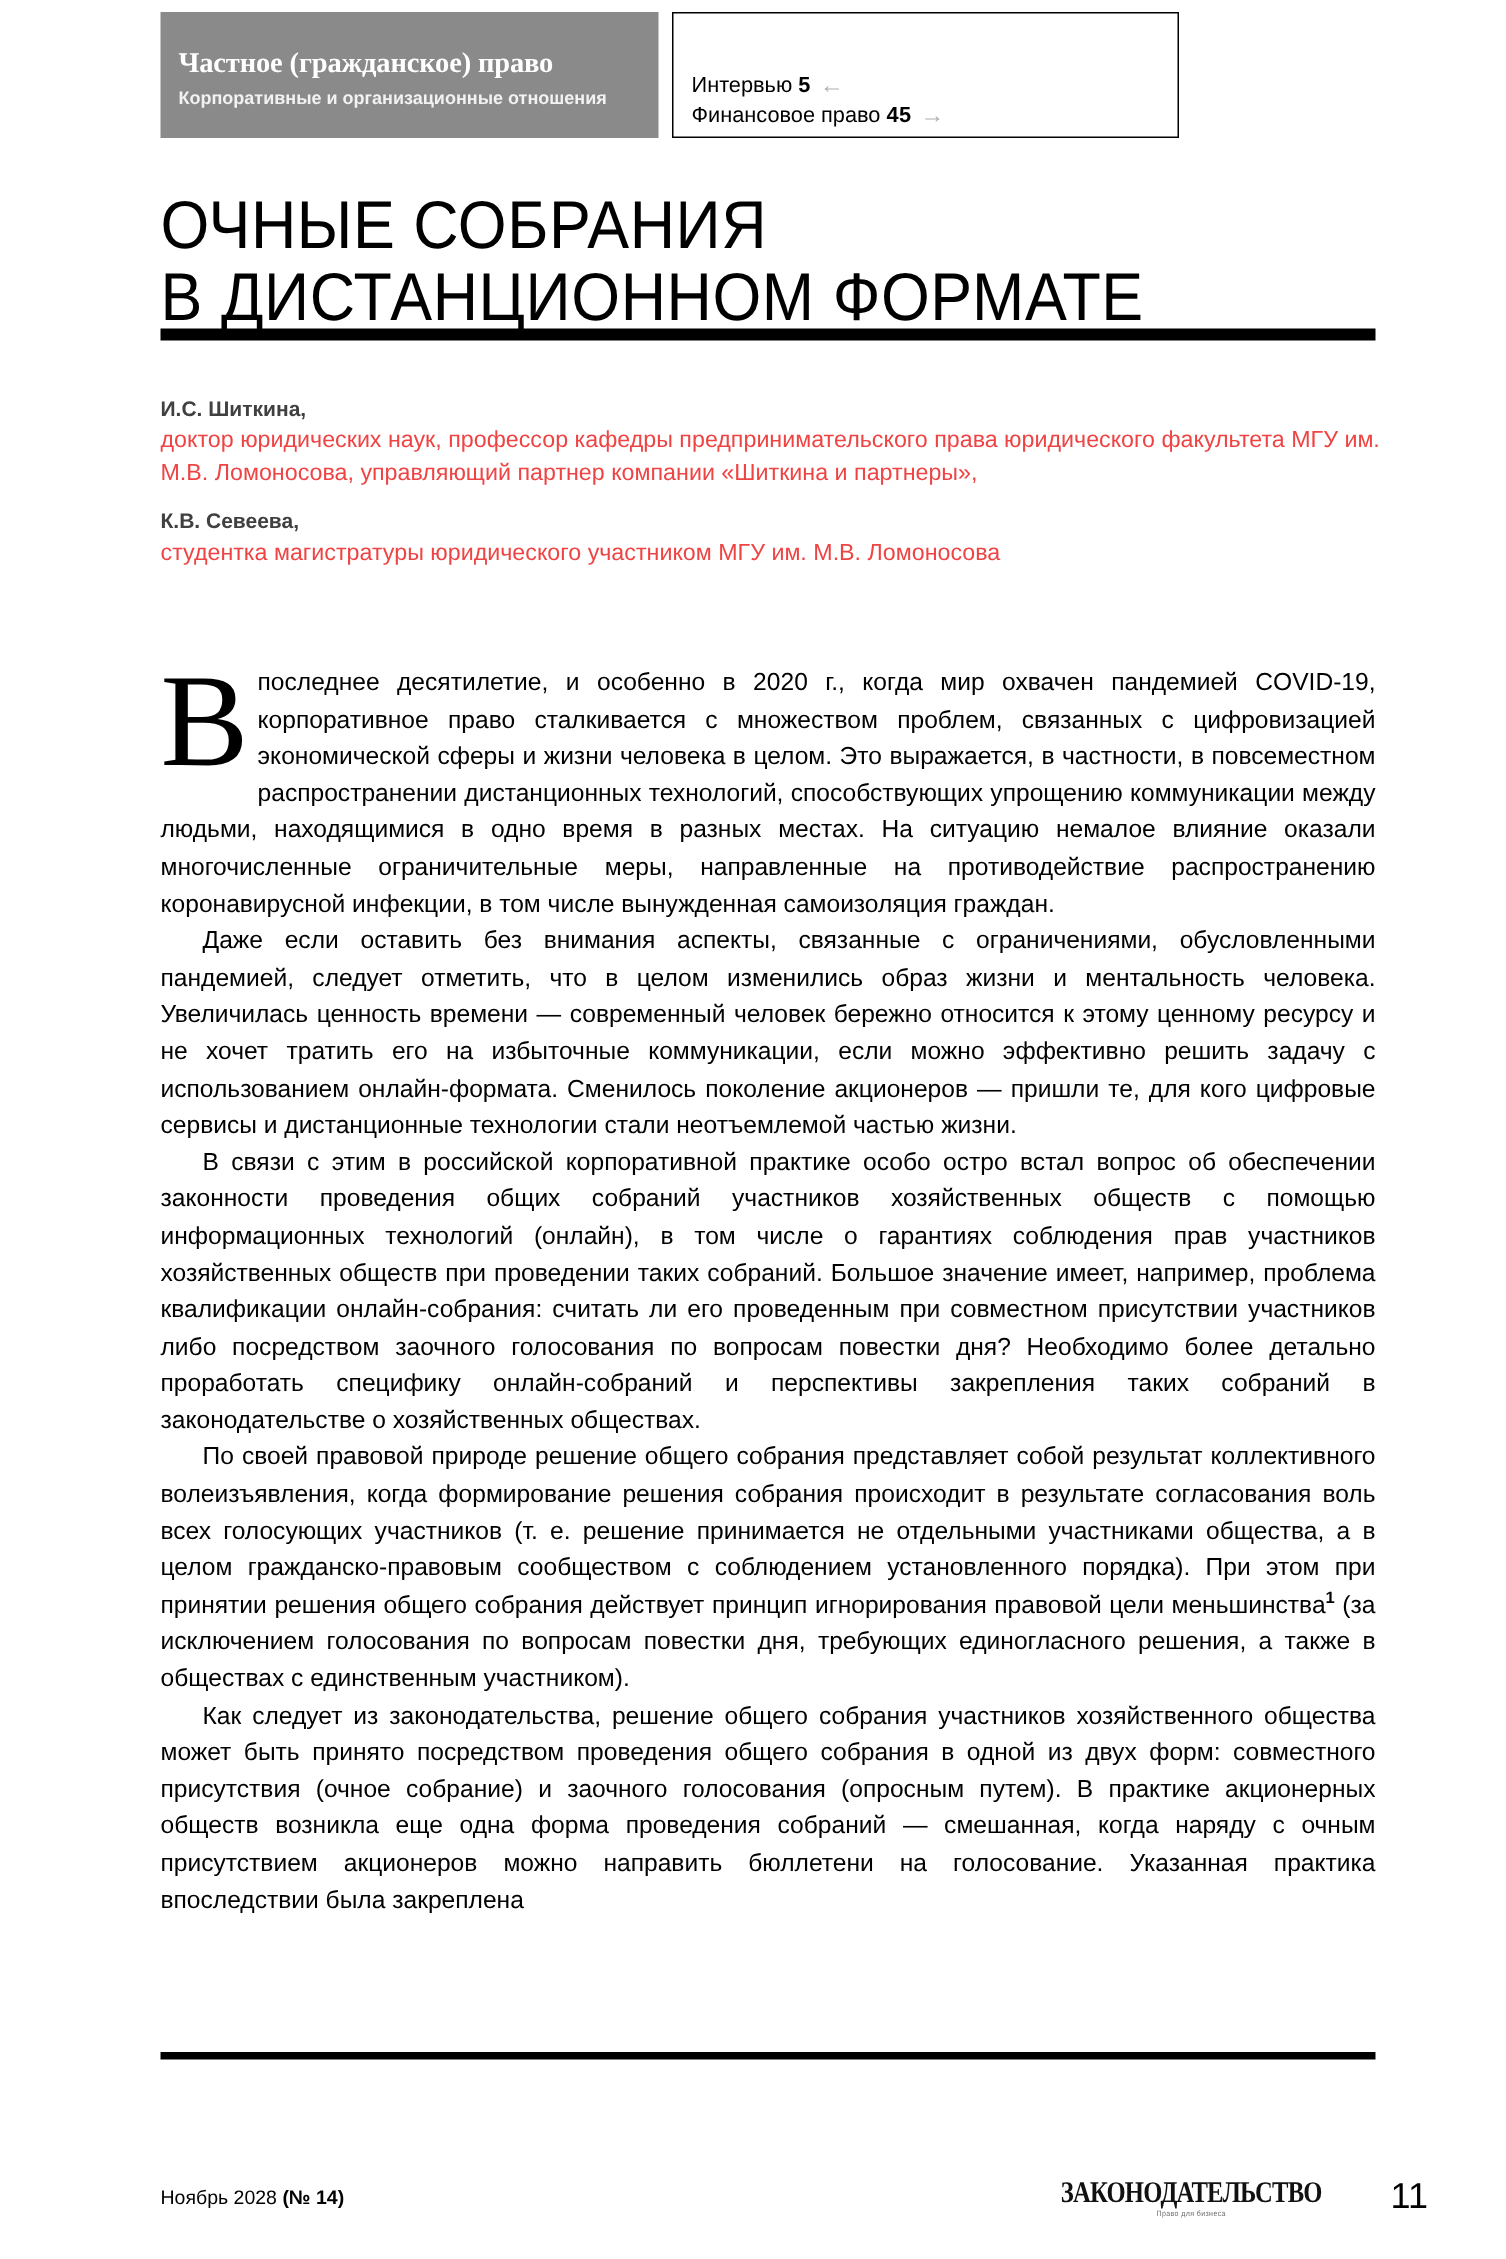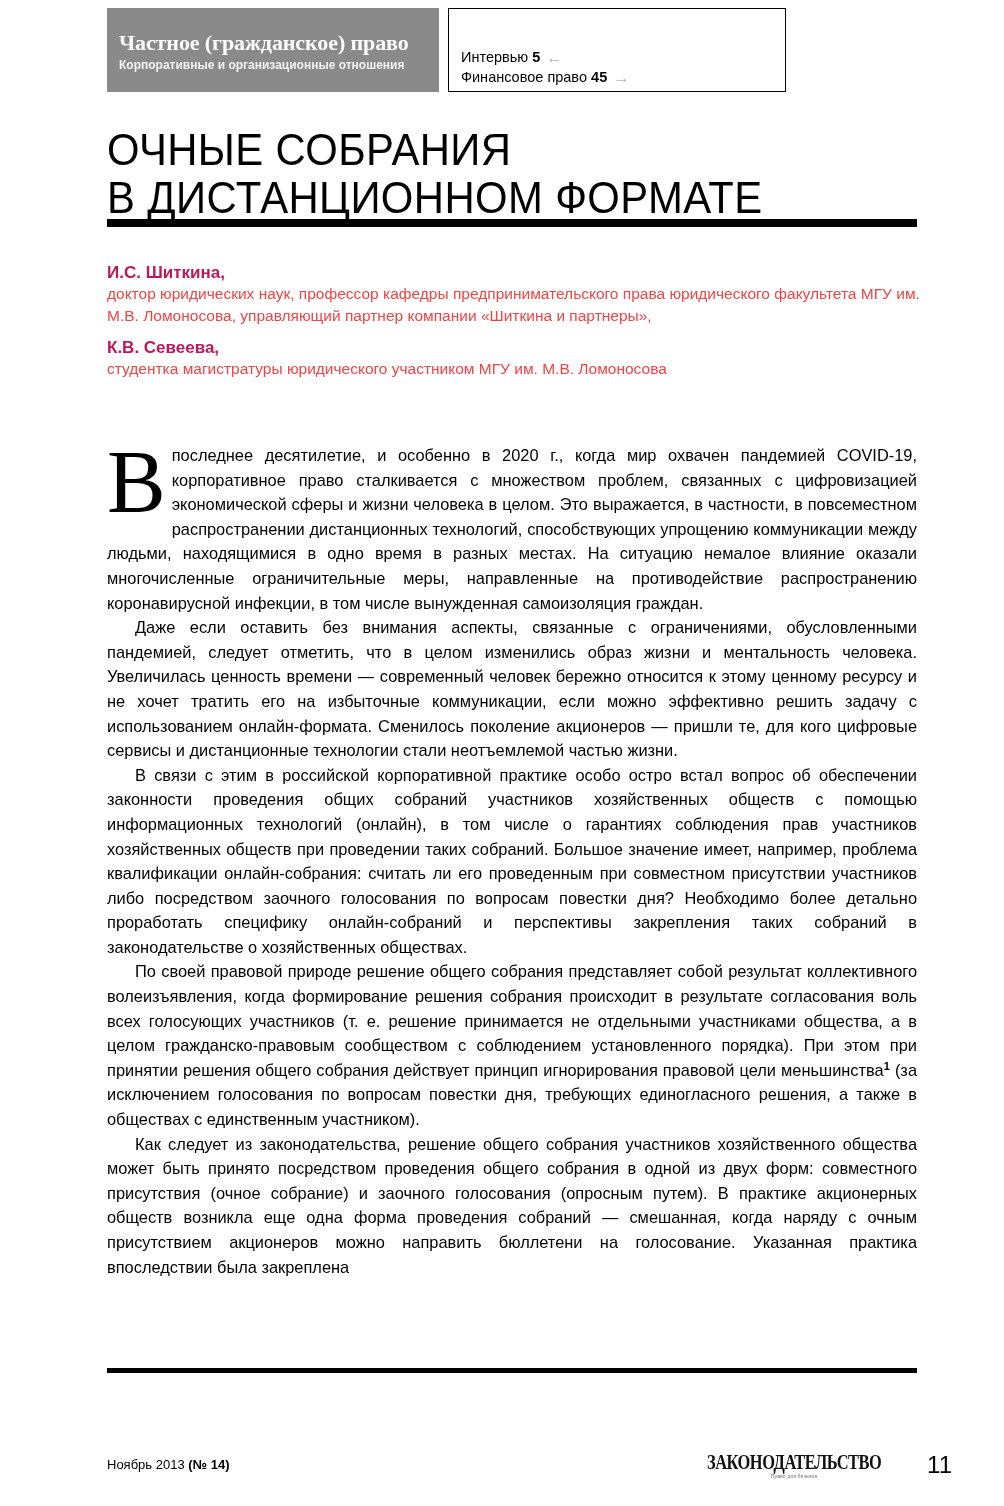--- a/index.html
+++ b/index.html
@@ -37,21 +37,21 @@
     top: 0;
     width: 332px;
     height: 84px;
     background: #8a8a8a;
     box-sizing: border-box;
     padding: 22px 10px 6px 12px;
     color: #ffffff;
   }
   .rubric-title {
     font-family: "Liberation Serif", serif;
-    font-size: 22px;
+    font-size: 19px;
     line-height: 25px;
     font-weight: 700;
     color: #ffffff;
     white-space: nowrap;
     letter-spacing: -0.1px;
   }
   .rubric-sub {
     font-family: "Liberation Sans", sans-serif;
     font-size: 12px;
     line-height: 16.5px;
@@ -116,24 +116,24 @@
   }
 
   
   .authors {
     position: absolute;
     left: 107px;
     top: 262px;
     width: 820px;
   }
   .author-name {
-    font-size: 17px;
+    font-size: 14px;
     line-height: 21px;
     font-weight: 700;
-    color: #be185d;
+    color: #404040;
   }
   .author-desc {
     font-size: 15.5px;
     line-height: 21.5px;
     font-weight: 400;
     color: #ef4444;
   }
   .author-gap { height: 11px; }
 
   
@@ -303,21 +303,21 @@
 
     <p class="para"><span>По своей правовой природе решение общего собрания представляет собой результат коллективного волеизъявления, когда формирование решения собрания происходит в результате согласования воль всех голосующих участников (т. е. решение принимается не отдельными участниками общества, а в целом гражданско-правовым сообществом с соблюдением установленного порядка). При этом при принятии решения общего собрания действует принцип игнорирования правовой цели меньшинства</span><span class="fnref">1</span><span> (за исключением голосования по вопросам повестки дня, требующих единогласного решения, а также в обществах с единственным участником).</span></p>
 
     <p class="para">Как следует из законодательства, решение общего собрания участников хозяйственного общества может быть принято посредством проведения общего собрания в одной из двух форм: совместного присутствия (очное собрание) и заочного голосования (опросным путем). В практике акционерных обществ возникла еще одна форма проведения собраний — смешанная, когда наряду с очным присутствием акционеров можно направить бюллетени на голосование. Указанная практика впоследствии была закреплена</p>
 
   </div>
 
   <div class="footnote-rule"></div>
 
   <div class="footer">
-    <div class="footer-issue"><span>Ноябрь 2013 </span><b>(№ 14)</b></div>
+    <div class="footer-issue"><span>Ноябрь 2028 </span><b>(№ 14)</b></div>
 
     <div class="footer-logo">
       <div class="footer-logo-name">ЗАКОНОДАТЕЛЬСТВО</div>
       <div class="footer-logo-tag">Право для бизнеса</div>
     </div>
 
     <div class="footer-pageno">11</div>
   </div>
 
 </div>

